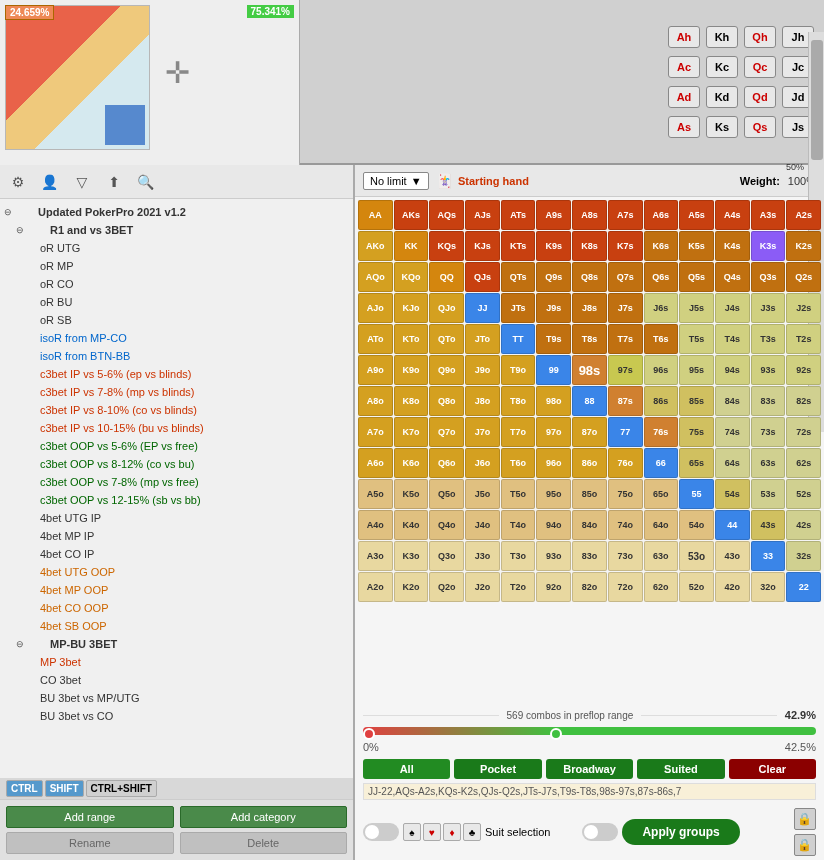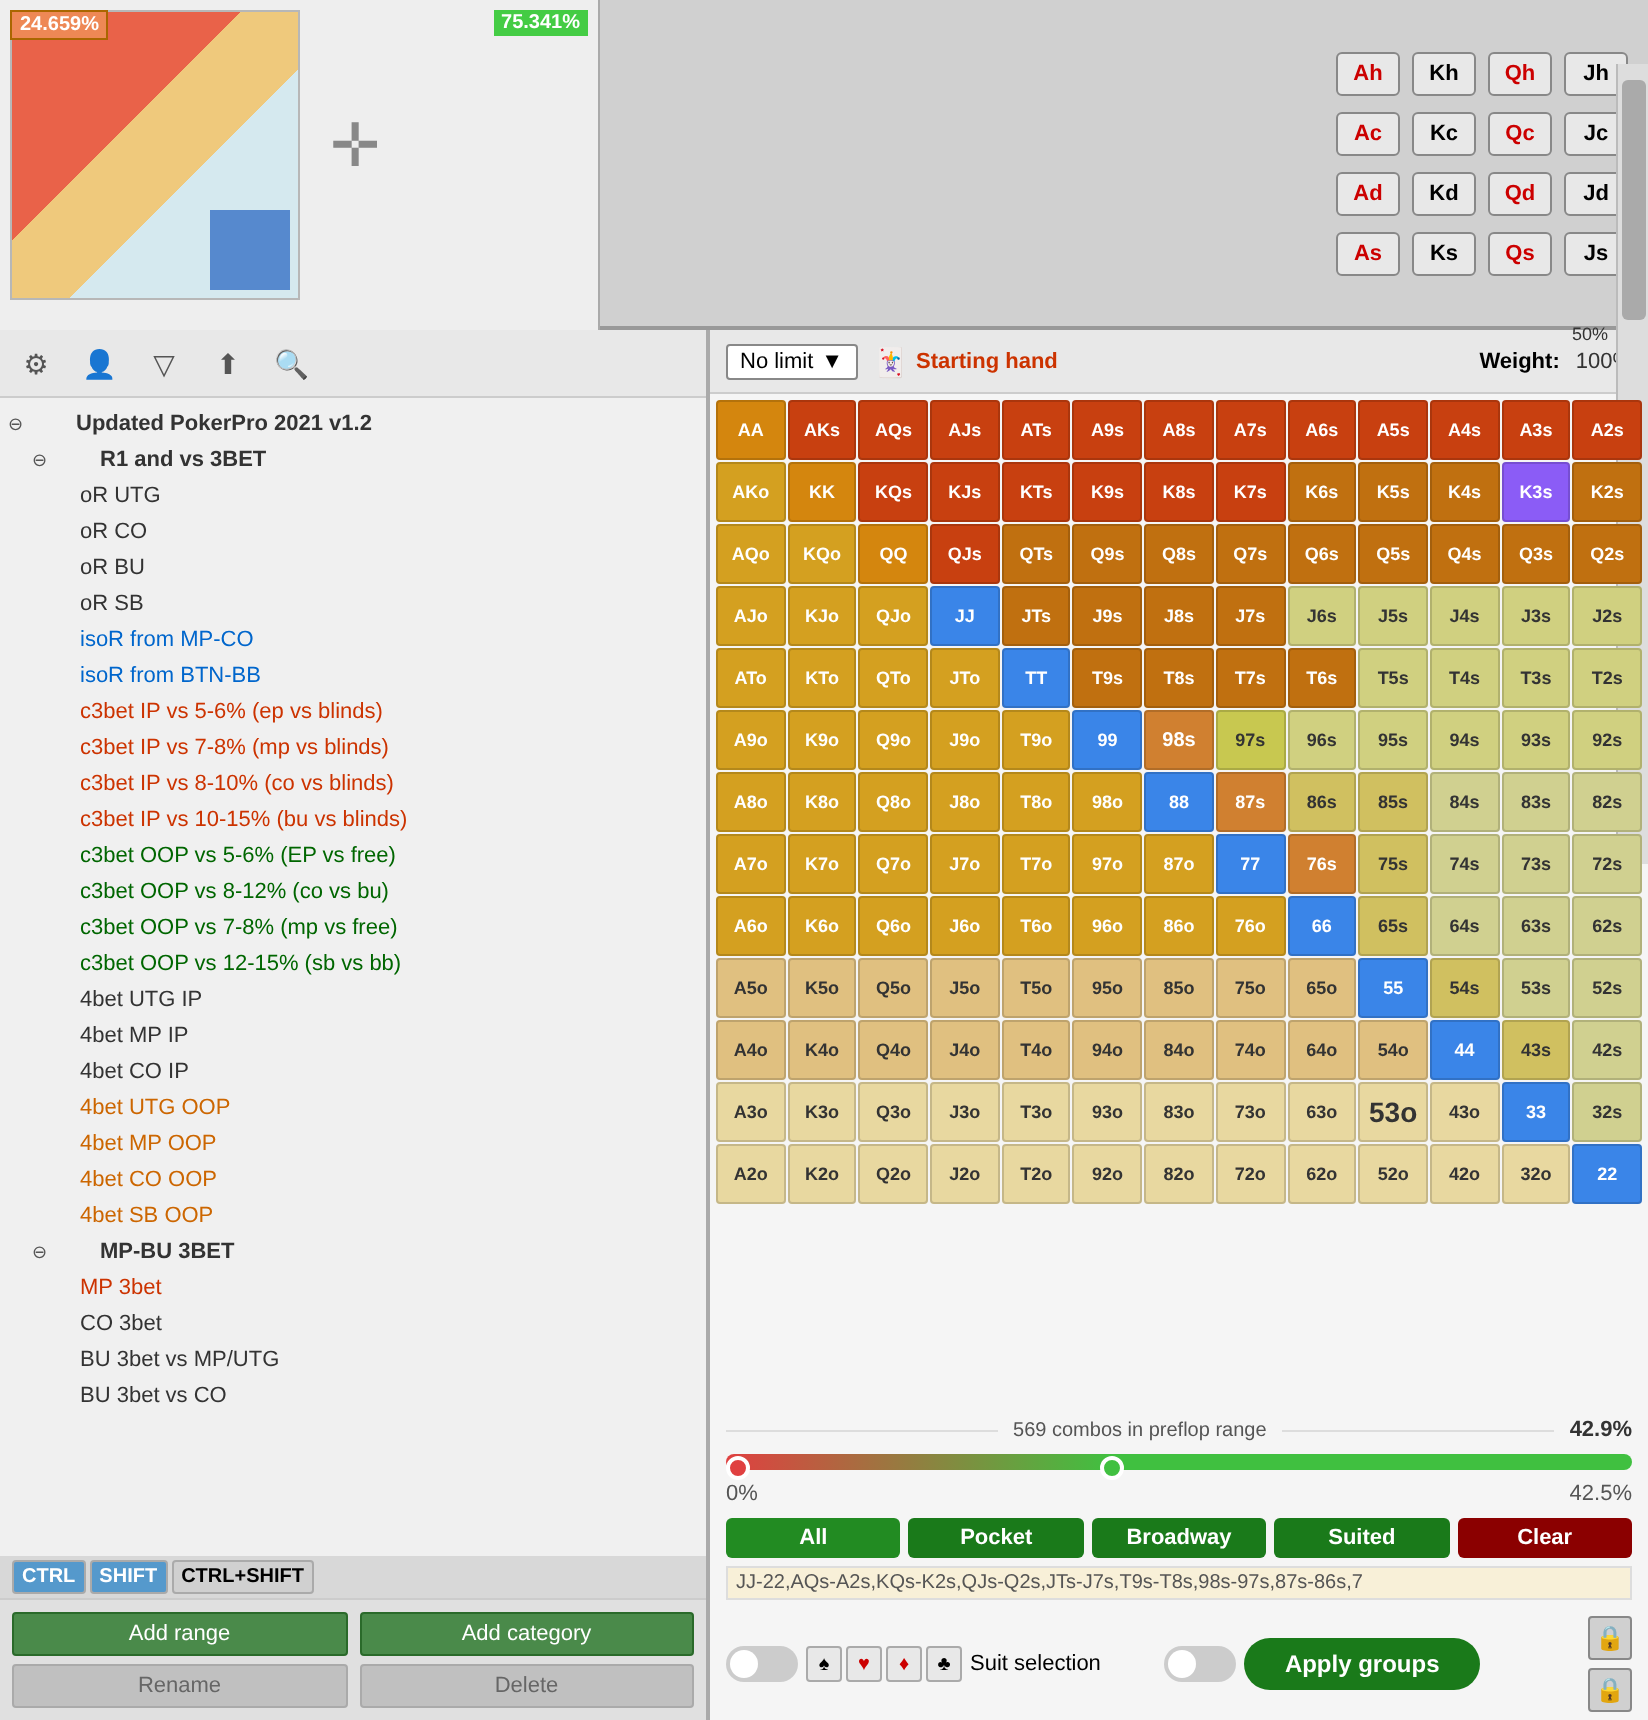--- a/index.html
+++ b/index.html
@@ -382,20 +382,24 @@
         <span class="tree-label bold">Updated PokerPro 2021 v1.2</span>
       </div>
 
       <div class="tree-item indent-1">
         <span class="tree-expand">⊖</span>
         <span class="tree-label bold">R1 and vs 3BET</span>
       </div>
       <div class="tree-item indent-2">
         <span style="width:12px"></span>
         <span class="tree-label">oR UTG</span>
+      </div>
+      <div class="tree-item indent-2">
+        <span style="width:12px"></span>
+        <span class="tree-label">oR MP</span>
       </div>
       <div class="tree-item indent-2">
         <span style="width:12px"></span>
         <span class="tree-label">oR CO</span>
       </div>
       <div class="tree-item indent-2">
         <span style="width:12px"></span>
         <span class="tree-label">oR BU</span>
       </div>
       <div class="tree-item indent-2">
@@ -598,21 +602,21 @@
           <div class="hand-cell" style="background: rgb(208, 208, 128); color: rgb(51, 51, 51); font-size: 9px;">T5s</div>
           <div class="hand-cell" style="background: rgb(208, 208, 128); color: rgb(51, 51, 51); font-size: 9px;">T4s</div>
           <div class="hand-cell" style="background: rgb(208, 208, 128); color: rgb(51, 51, 51); font-size: 9px;">T3s</div>
           <div class="hand-cell" style="background: rgb(208, 208, 128); color: rgb(51, 51, 51); font-size: 9px;">T2s</div>
           <div class="hand-cell" style="background: rgb(212, 160, 32); color: white; font-size: 9px;">A9o</div>
           <div class="hand-cell" style="background: rgb(212, 160, 32); color: white; font-size: 9px;">K9o</div>
           <div class="hand-cell" style="background: rgb(212, 160, 32); color: white; font-size: 9px;">Q9o</div>
           <div class="hand-cell" style="background: rgb(212, 160, 32); color: white; font-size: 9px;">J9o</div>
           <div class="hand-cell" style="background: rgb(212, 160, 32); color: white; font-size: 9px;">T9o</div>
           <div class="hand-cell" style="background: rgb(58, 133, 232); color: white; font-size: 9px;">99</div>
-          <div class="hand-cell" style="background: rgb(208, 128, 48); color: white; font-size: 10px;">98s</div>
+          <div class="hand-cell" style="background: rgb(208, 128, 48); color: white; font-size: 13px;">98s</div>
           <div class="hand-cell" style="background: rgb(200, 200, 80); color: rgb(51, 51, 51); font-size: 9px;">97s</div>
           <div class="hand-cell" style="background: rgb(208, 208, 128); color: rgb(51, 51, 51); font-size: 9px;">96s</div>
           <div class="hand-cell" style="background: rgb(208, 208, 128); color: rgb(51, 51, 51); font-size: 9px;">95s</div>
           <div class="hand-cell" style="background: rgb(208, 208, 128); color: rgb(51, 51, 51); font-size: 9px;">94s</div>
           <div class="hand-cell" style="background: rgb(208, 208, 128); color: rgb(51, 51, 51); font-size: 9px;">93s</div>
           <div class="hand-cell" style="background: rgb(208, 208, 128); color: rgb(51, 51, 51); font-size: 9px;">92s</div>
           <div class="hand-cell" style="background: rgb(212, 160, 32); color: white; font-size: 9px;">A8o</div>
           <div class="hand-cell" style="background: rgb(212, 160, 32); color: white; font-size: 9px;">K8o</div>
           <div class="hand-cell" style="background: rgb(212, 160, 32); color: white; font-size: 9px;">Q8o</div>
           <div class="hand-cell" style="background: rgb(212, 160, 32); color: white; font-size: 9px;">J8o</div>
@@ -679,21 +683,21 @@
           <div class="hand-cell" style="background: rgb(208, 208, 144); color: rgb(51, 51, 51); font-size: 9px;">42s</div>
           <div class="hand-cell" style="background: rgb(232, 216, 160); color: rgb(51, 51, 51); font-size: 9px;">A3o</div>
           <div class="hand-cell" style="background: rgb(232, 216, 160); color: rgb(51, 51, 51); font-size: 9px;">K3o</div>
           <div class="hand-cell" style="background: rgb(232, 216, 160); color: rgb(51, 51, 51); font-size: 9px;">Q3o</div>
           <div class="hand-cell" style="background: rgb(232, 216, 160); color: rgb(51, 51, 51); font-size: 9px;">J3o</div>
           <div class="hand-cell" style="background: rgb(232, 216, 160); color: rgb(51, 51, 51); font-size: 9px;">T3o</div>
           <div class="hand-cell" style="background: rgb(232, 216, 160); color: rgb(51, 51, 51); font-size: 9px;">93o</div>
           <div class="hand-cell" style="background: rgb(232, 216, 160); color: rgb(51, 51, 51); font-size: 9px;">83o</div>
           <div class="hand-cell" style="background: rgb(232, 216, 160); color: rgb(51, 51, 51); font-size: 9px;">73o</div>
           <div class="hand-cell" style="background: rgb(232, 216, 160); color: rgb(51, 51, 51); font-size: 9px;">63o</div>
-          <div class="hand-cell" style="background: rgb(232, 216, 160); color: rgb(51, 51, 51); font-size: 14px; text-align: right;">53o</div>
+          <div class="hand-cell" style="background: rgb(232, 216, 160); color: rgb(51, 51, 51); font-size: 10px; text-align: right;">53o</div>
           <div class="hand-cell" style="background: rgb(232, 216, 160); color: rgb(51, 51, 51); font-size: 9px;">43o</div>
           <div class="hand-cell" style="background: rgb(58, 133, 232); color: white; font-size: 9px;">33</div>
           <div class="hand-cell" style="background: rgb(208, 208, 144); color: rgb(51, 51, 51); font-size: 9px;">32s</div>
           <div class="hand-cell" style="background: rgb(232, 216, 160); color: rgb(51, 51, 51); font-size: 9px;">A2o</div>
           <div class="hand-cell" style="background: rgb(232, 216, 160); color: rgb(51, 51, 51); font-size: 9px;">K2o</div>
           <div class="hand-cell" style="background: rgb(232, 216, 160); color: rgb(51, 51, 51); font-size: 9px;">Q2o</div>
           <div class="hand-cell" style="background: rgb(232, 216, 160); color: rgb(51, 51, 51); font-size: 9px;">J2o</div>
           <div class="hand-cell" style="background: rgb(232, 216, 160); color: rgb(51, 51, 51); font-size: 9px;">T2o</div>
           <div class="hand-cell" style="background: rgb(232, 216, 160); color: rgb(51, 51, 51); font-size: 9px;">92o</div>
           <div class="hand-cell" style="background: rgb(232, 216, 160); color: rgb(51, 51, 51); font-size: 9px;">82o</div>

